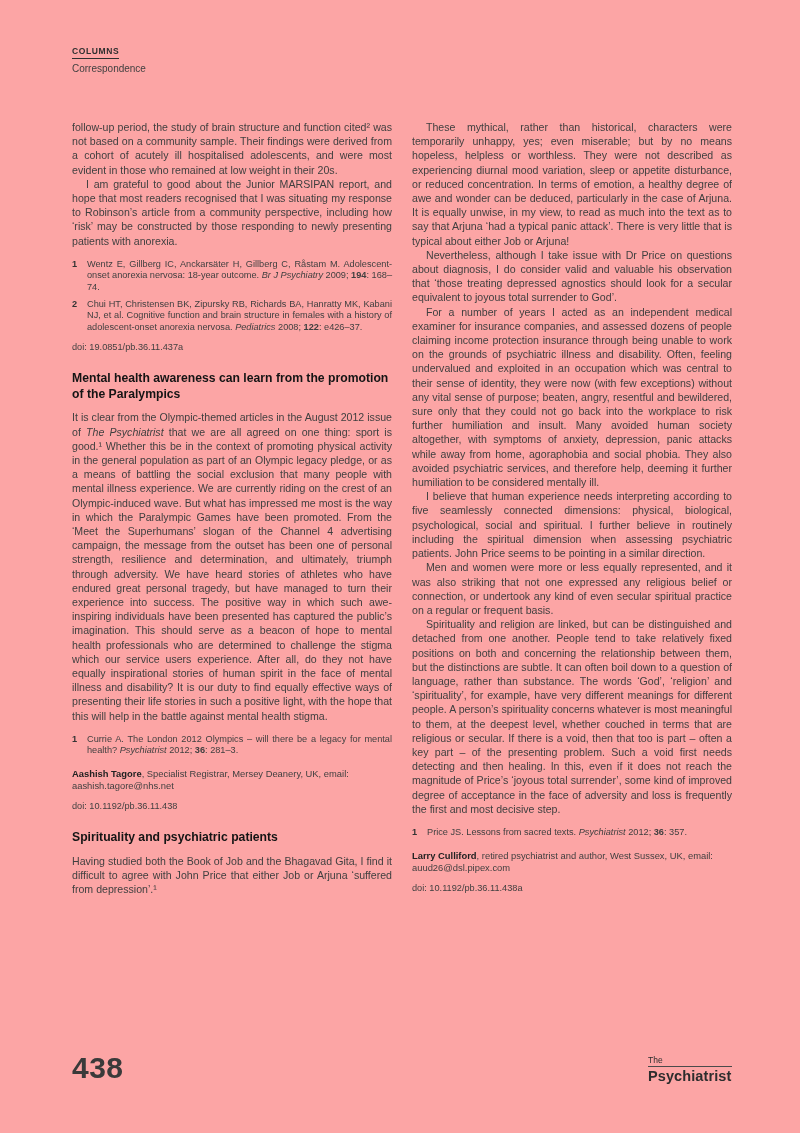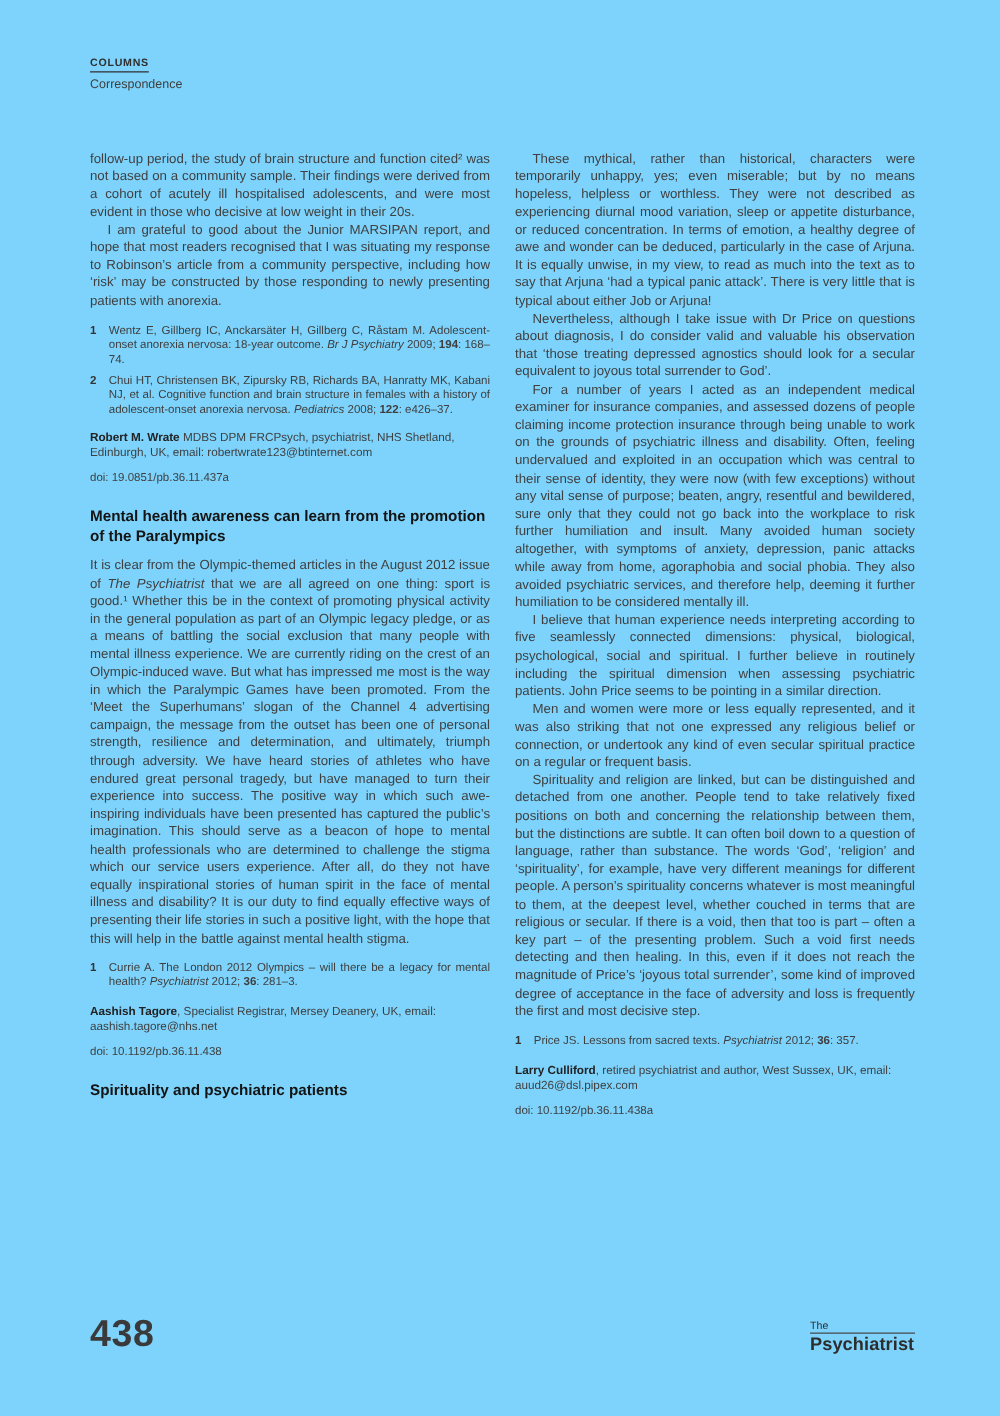--- a/index.html
+++ b/index.html
@@ -2,21 +2,21 @@
 <html><head>
 <meta charset="utf-8">
 <style>
   * { box-sizing: border-box; }
   html, body { margin: 0; padding: 0; background: #ffffff; }
   body { font-family: "Liberation Sans", sans-serif; }
   .page {
     position: relative;
     width: 800px;
     height: 1133px;
-    background: #7dd3fc;
+    background: #fca5a5;
     color: #3f3f3f;
     overflow: hidden;
   }
   .masthead { position: absolute; top: 40px; left: 72px; }
   .kicker {
     display: inline-block;
     font-size: 8.5px;
     font-weight: bold;
     letter-spacing: 0.6px;
     color: #2f2f2f;
@@ -89,51 +89,51 @@
 <div class="page">
 
   <header class="masthead">
     <div class="kicker">COLUMNS</div>
     <div class="section">Correspondence</div>
   </header>
 
   <main class="columns">
 
     <section class="col">
-      <p class="body">follow-up period, the study of brain structure and function cited² was not based on a community sample. Their findings were derived from a cohort of acutely ill hospitalised adolescents, and were most evident in those who decisive at low weight in their 20s.</p>
+      <p class="body">follow-up period, the study of brain structure and function cited² was not based on a community sample. Their findings were derived from a cohort of acutely ill hospitalised adolescents, and were most evident in those who remained at low weight in their 20s.</p>
       <p class="body ind">I am grateful to good about the Junior MARSIPAN report, and hope that most readers recognised that I was situating my response to Robinson’s article from a community perspective, including how ‘risk’ may be constructed by those responding to newly presenting patients with anorexia.</p>
 
       <div class="refs">
         <div class="ref">
           <span class="refnum">1</span>
           <span class="reftext">Wentz E, Gillberg IC, Anckarsäter H, Gillberg C, Råstam M. Adolescent-onset anorexia nervosa: 18-year outcome. <i>Br J Psychiatry</i> 2009; <b>194</b>: 168–74.</span>
         </div>
         <div class="ref">
           <span class="refnum">2</span>
           <span class="reftext">Chui HT, Christensen BK, Zipursky RB, Richards BA, Hanratty MK, Kabani NJ, et al. Cognitive function and brain structure in females with a history of adolescent-onset anorexia nervosa. <i>Pediatrics</i> 2008; <b>122</b>: e426–37.</span>
         </div>
       </div>
 
-      <p class="sig"><b>Robert M. Wrate</b> MDBS DPM FRCPsych, psychiatrist, NHS Shetland, Edinburgh, UK, email: robertwrate123@btinternet.com</p>
       <p class="doi">doi: 19.0851/pb.36.11.437a</p>
 
       <h2 class="title">Mental health awareness can learn from the promotion of the Paralympics</h2>
       <p class="body">It is clear from the Olympic-themed articles in the August 2012 issue of <i>The Psychiatrist</i> that we are all agreed on one thing: sport is good.¹ Whether this be in the context of promoting physical activity in the general population as part of an Olympic legacy pledge, or as a means of battling the social exclusion that many people with mental illness experience. We are currently riding on the crest of an Olympic-induced wave. But what has impressed me most is the way in which the Paralympic Games have been promoted. From the ‘Meet the Superhumans’ slogan of the Channel 4 advertising campaign, the message from the outset has been one of personal strength, resilience and determination, and ultimately, triumph through adversity. We have heard stories of athletes who have endured great personal tragedy, but have managed to turn their experience into success. The positive way in which such awe-inspiring individuals have been presented has captured the public’s imagination. This should serve as a beacon of hope to mental health professionals who are determined to challenge the stigma which our service users experience. After all, do they not have equally inspirational stories of human spirit in the face of mental illness and disability? It is our duty to find equally effective ways of presenting their life stories in such a positive light, with the hope that this will help in the battle against mental health stigma.</p>
 
       <div class="refs">
         <div class="ref">
           <span class="refnum">1</span>
           <span class="reftext">Currie A. The London 2012 Olympics – will there be a legacy for mental health? <i>Psychiatrist</i> 2012; <b>36</b>: 281–3.</span>
         </div>
       </div>
 
       <p class="sig"><b>Aashish Tagore</b>, Specialist Registrar, Mersey Deanery, UK, email: aashish.tagore@nhs.net</p>
       <p class="doi">doi: 10.1192/pb.36.11.438</p>
 
       <h2 class="title">Spirituality and psychiatric patients</h2>
+      <p class="body">Having studied both the Book of Job and the Bhagavad Gita, I find it difficult to agree with John Price that either Job or Arjuna ‘suffered from depression’.¹</p>
     </section>
 
     <section class="col">
       <p class="body ind">These mythical, rather than historical, characters were temporarily unhappy, yes; even miserable; but by no means hopeless, helpless or worthless. They were not described as experiencing diurnal mood variation, sleep or appetite disturbance, or reduced concentration. In terms of emotion, a healthy degree of awe and wonder can be deduced, particularly in the case of Arjuna. It is equally unwise, in my view, to read as much into the text as to say that Arjuna ‘had a typical panic attack’. There is very little that is typical about either Job or Arjuna!</p>
       <p class="body ind">Nevertheless, although I take issue with Dr Price on questions about diagnosis, I do consider valid and valuable his observation that ‘those treating depressed agnostics should look for a secular equivalent to joyous total surrender to God’.</p>
       <p class="body ind">For a number of years I acted as an independent medical examiner for insurance companies, and assessed dozens of people claiming income protection insurance through being unable to work on the grounds of psychiatric illness and disability. Often, feeling undervalued and exploited in an occupation which was central to their sense of identity, they were now (with few exceptions) without any vital sense of purpose; beaten, angry, resentful and bewildered, sure only that they could not go back into the workplace to risk further humiliation and insult. Many avoided human society altogether, with symptoms of anxiety, depression, panic attacks while away from home, agoraphobia and social phobia. They also avoided psychiatric services, and therefore help, deeming it further humiliation to be considered mentally ill.</p>
       <p class="body ind">I believe that human experience needs interpreting according to five seamlessly connected dimensions: physical, biological, psychological, social and spiritual. I further believe in routinely including the spiritual dimension when assessing psychiatric patients. John Price seems to be pointing in a similar direction.</p>
       <p class="body ind">Men and women were more or less equally represented, and it was also striking that not one expressed any religious belief or connection, or undertook any kind of even secular spiritual practice on a regular or frequent basis.</p>
       <p class="body ind">Spirituality and religion are linked, but can be distinguished and detached from one another. People tend to take relatively fixed positions on both and concerning the relationship between them, but the distinctions are subtle. It can often boil down to a question of language, rather than substance. The words ‘God’, ‘religion’ and ‘spirituality’, for example, have very different meanings for different people. A person’s spirituality concerns whatever is most meaningful to them, at the deepest level, whether couched in terms that are religious or secular. If there is a void, then that too is part – often a key part – of the presenting problem. Such a void first needs detecting and then healing. In this, even if it does not reach the magnitude of Price’s ‘joyous total surrender’, some kind of improved degree of acceptance in the face of adversity and loss is frequently the first and most decisive step.</p>
 

